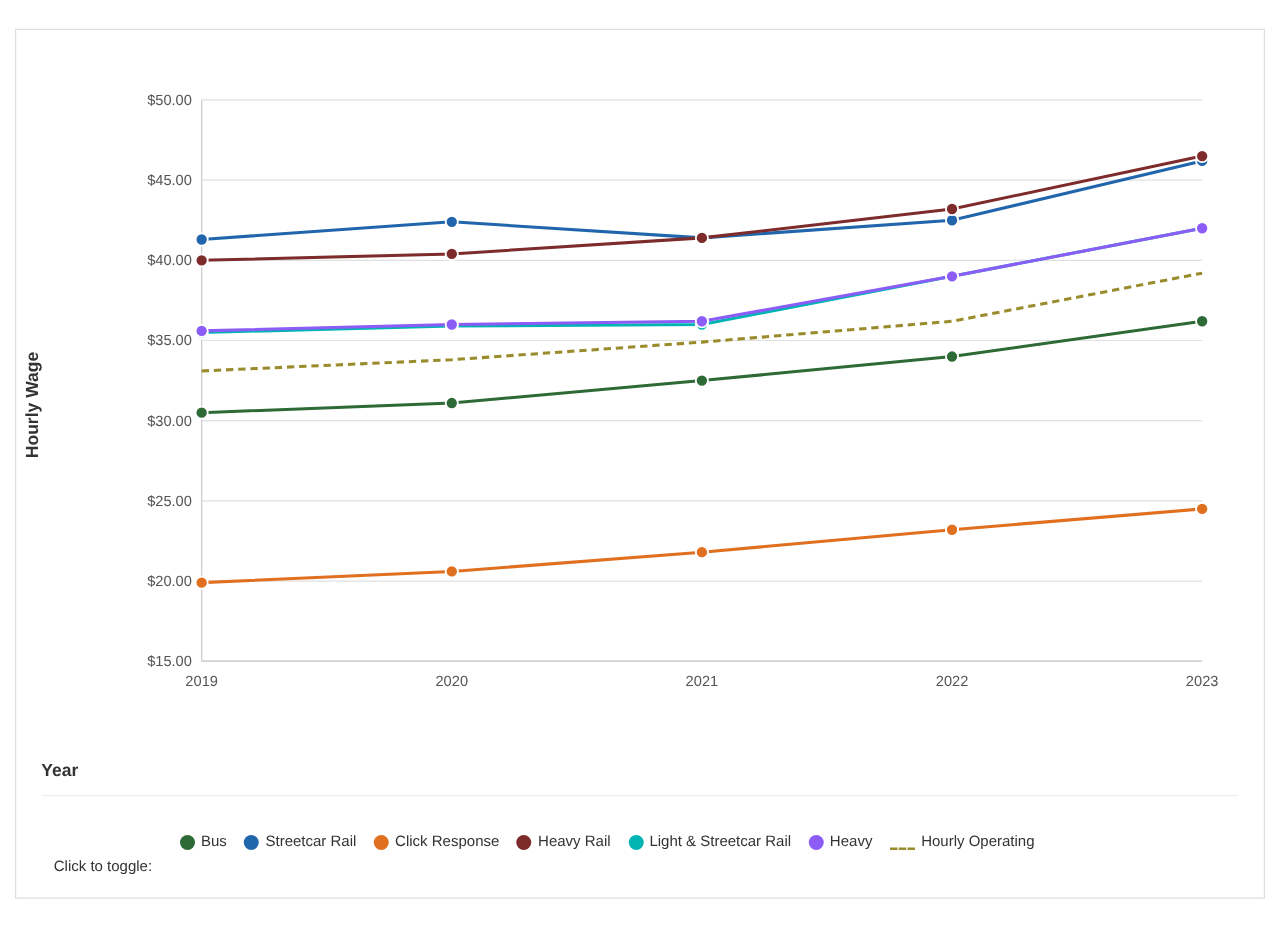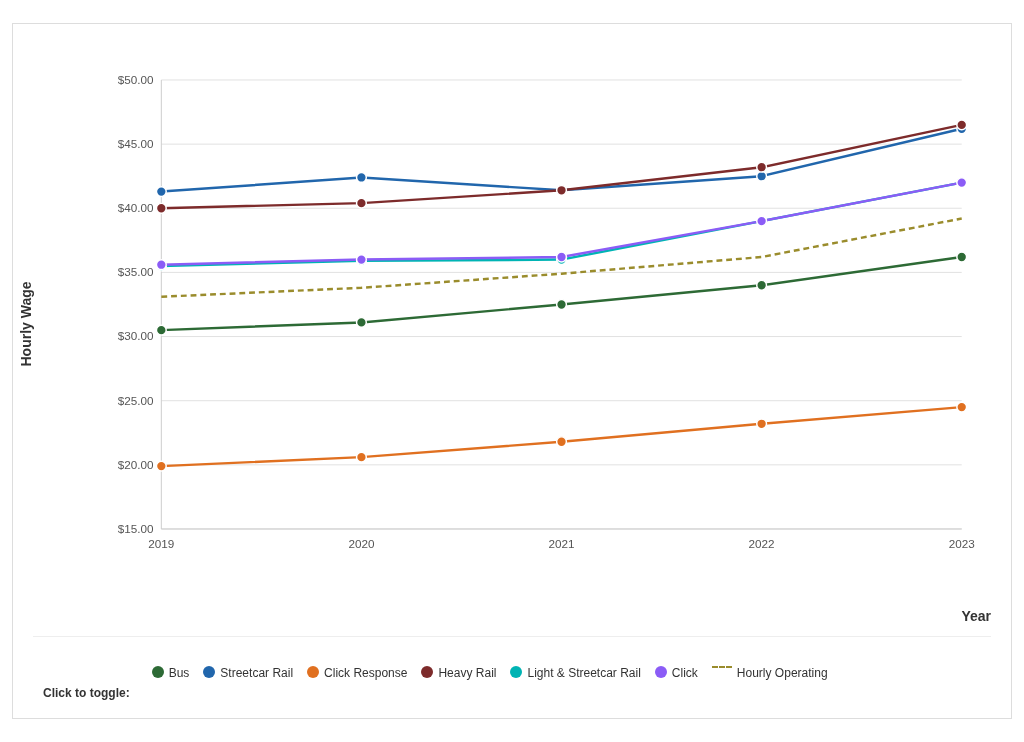--- a/index.html
+++ b/index.html
@@ -30,46 +30,46 @@
       position: absolute;
       left: -50px;
       top: 50%;
       transform: translateY(-50%) rotate(-90deg);
       font-size: 14px;
       font-weight: bold;
       color: #333;
       white-space: nowrap;
     }
     .axis-label-x {
-      text-align: right;
+      text-align: left;
       font-size: 14px;
       font-weight: bold;
       color: #333;
       margin-top: 4px;
       margin-bottom: 12px;
     }
     .legend {
       display: flex;
       flex-wrap: wrap;
       align-items: center;
       gap: 4px 16px;
       padding: 8px 10px;
       border-top: 1px solid #eee;
       font-size: 12px;
     }
     .legend-title {
-      font-weight: bold;
+      font-weight: normal;
       font-size: 12px;
       color: #333;
       margin-right: 6px;
       margin-top: 41px;
     }
     .legend-item {
       display: flex;
-      align-items: flex-start;
+      align-items: flex-end;
       gap: 5px;
       cursor: pointer;
       color: #333;
     }
     .legend-dot {
       width: 12px;
       height: 12px;
       border-radius: 50%;
       flex-shrink: 0;
     }
@@ -168,21 +168,21 @@
         <div class="legend-item">
           <div class="legend-dot" style="background-color: rgb(125, 43, 43);"></div>
           <span>Heavy Rail</span>
         </div>
         <div class="legend-item">
           <div class="legend-dot" style="background-color: rgb(0, 180, 180);"></div>
           <span>Light &amp; Streetcar Rail</span>
         </div>
         <div class="legend-item">
           <div class="legend-dot" style="background-color: rgb(139, 92, 246);"></div>
-          <span>Click</span>
+          <span>Heavy</span>
         </div>
         <div class="legend-item">
           <div style="width: 20px; height: 0px; border-top: 2px dashed rgb(154, 140, 44);"></div>
           <span>Hourly Operating</span>
         </div>
       </div>
   </div>
 </div>
 
 </body></html>

